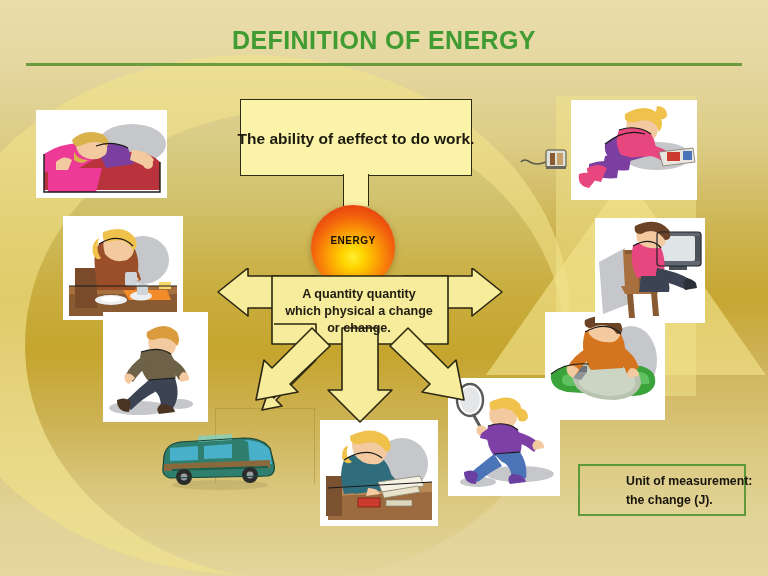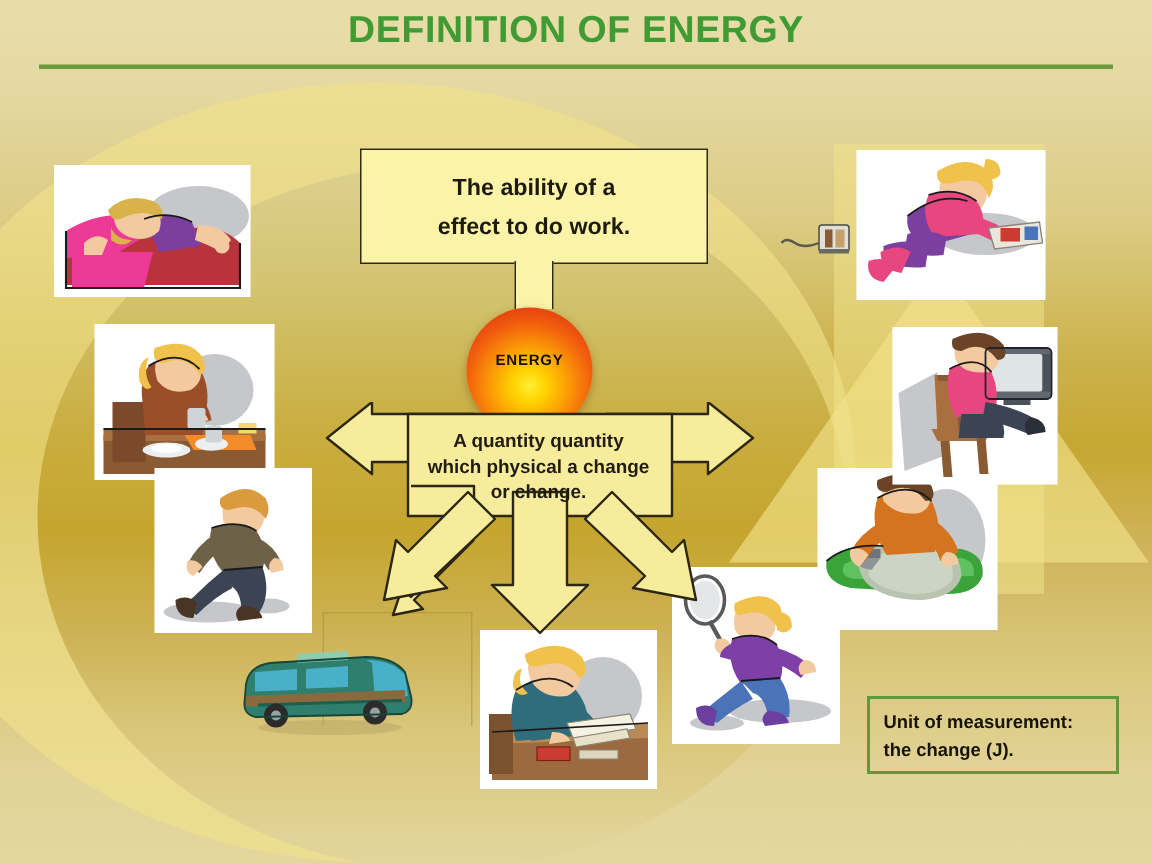--- a/index.html
+++ b/index.html
@@ -87,21 +87,21 @@
     width: 140px;
     height: 300px;
     background: #f1e28a;
     opacity: 0.55;
   }
 
   
   #title-bar {
     position: absolute;
     left: 0;
-    top: 2px;
+    top: 22px;
     width: 608px;
     height: 46px;
   }
   #page-title {
     position: absolute;
     left: 0;
     top: 4px;
     width: 768px;
     text-align: center;
     font-size: 25px;
@@ -123,21 +123,21 @@
   #definition-box {
     position: absolute;
     left: 240px;
     top: 99px;
     width: 232px;
     height: 77px;
     background: #fbf3a8;
     border: 1.5px solid #2e2a14;
     box-sizing: border-box;
     display: flex;
-    flex-direction: column;
+    flex-direction: row;
     align-items: center;
     justify-content: center;
     padding-top: 2px;
   }
   #definition-box .line {
     font-size: 15.5px;
     font-weight: bold;
     color: #1d1a10;
     line-height: 26px;
     white-space: nowrap;
@@ -222,20 +222,21 @@
     border: 2px solid #5f9a3a;
     box-sizing: border-box;
     padding: 6px 8px 0 9px;
   }
   #unit-box .line {
     font-size: 12.3px;
     font-weight: bold;
     color: #17140c;
     line-height: 19px;
     white-space: nowrap;
+    margin-left: 37px;
   }
 
   
   #faint-connector {
     position: absolute;
     left: 215px;
     top: 408px;
     width: 100px;
     height: 76px;
     border-left: 1px solid #a98f3c;

